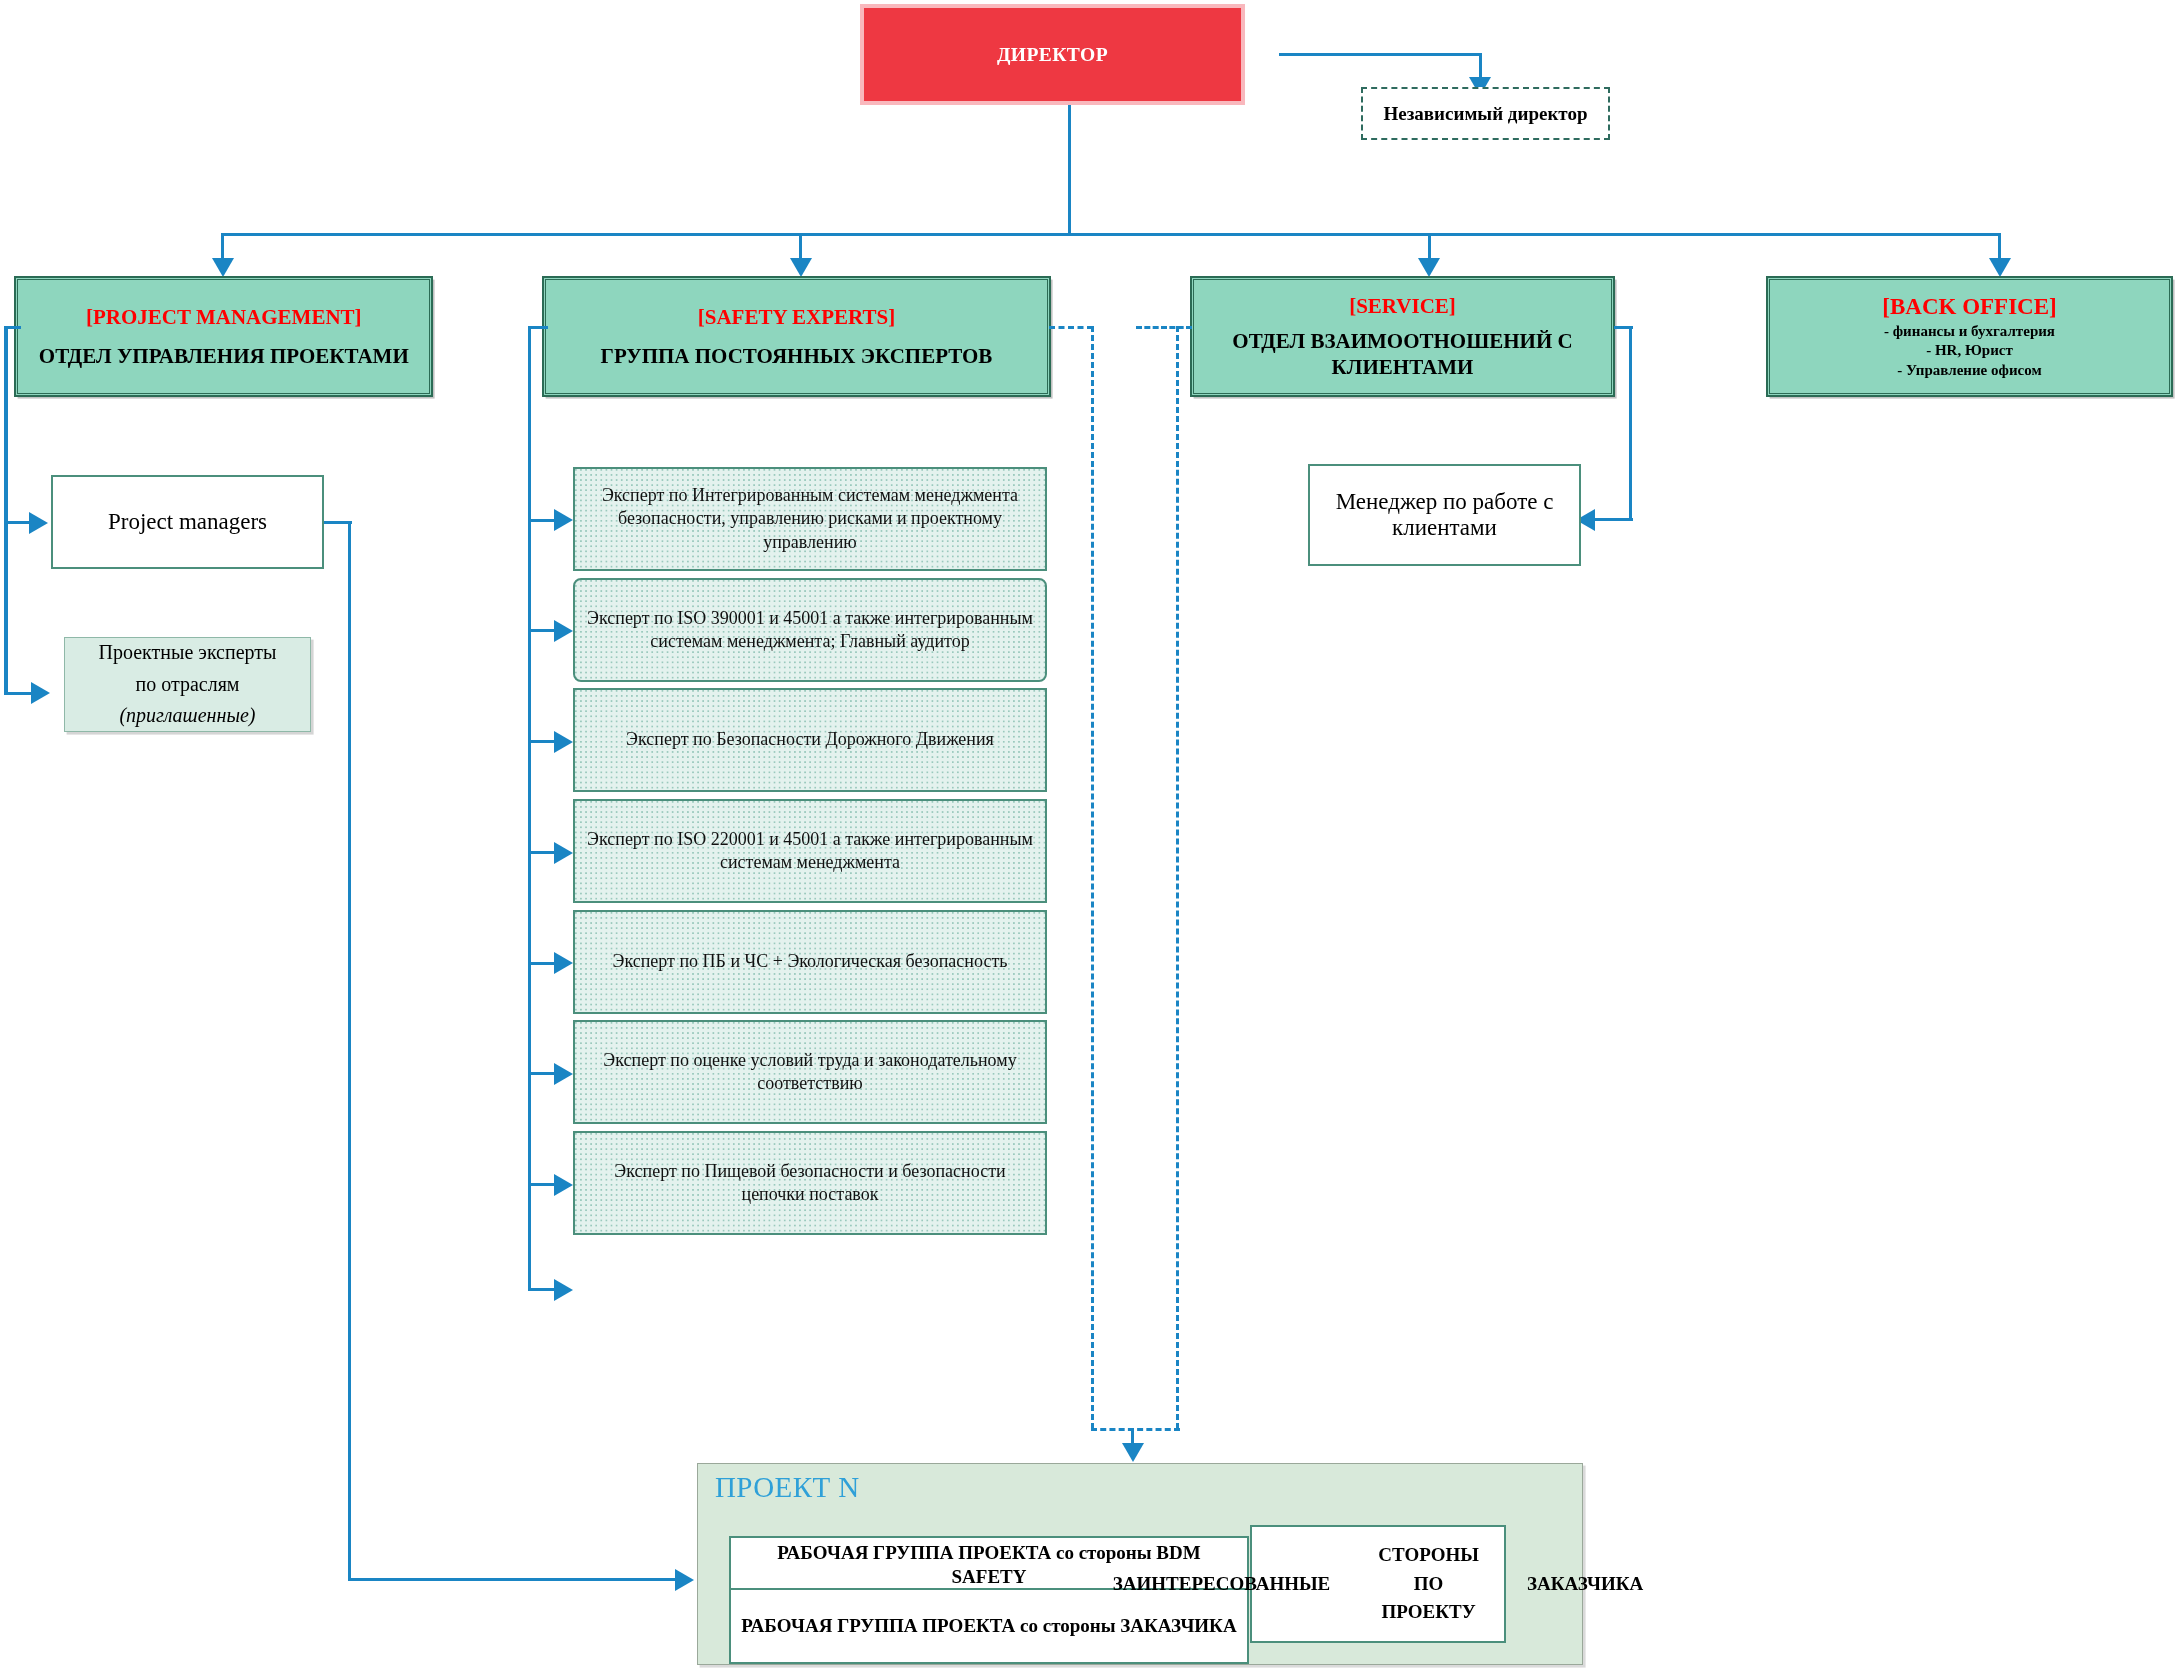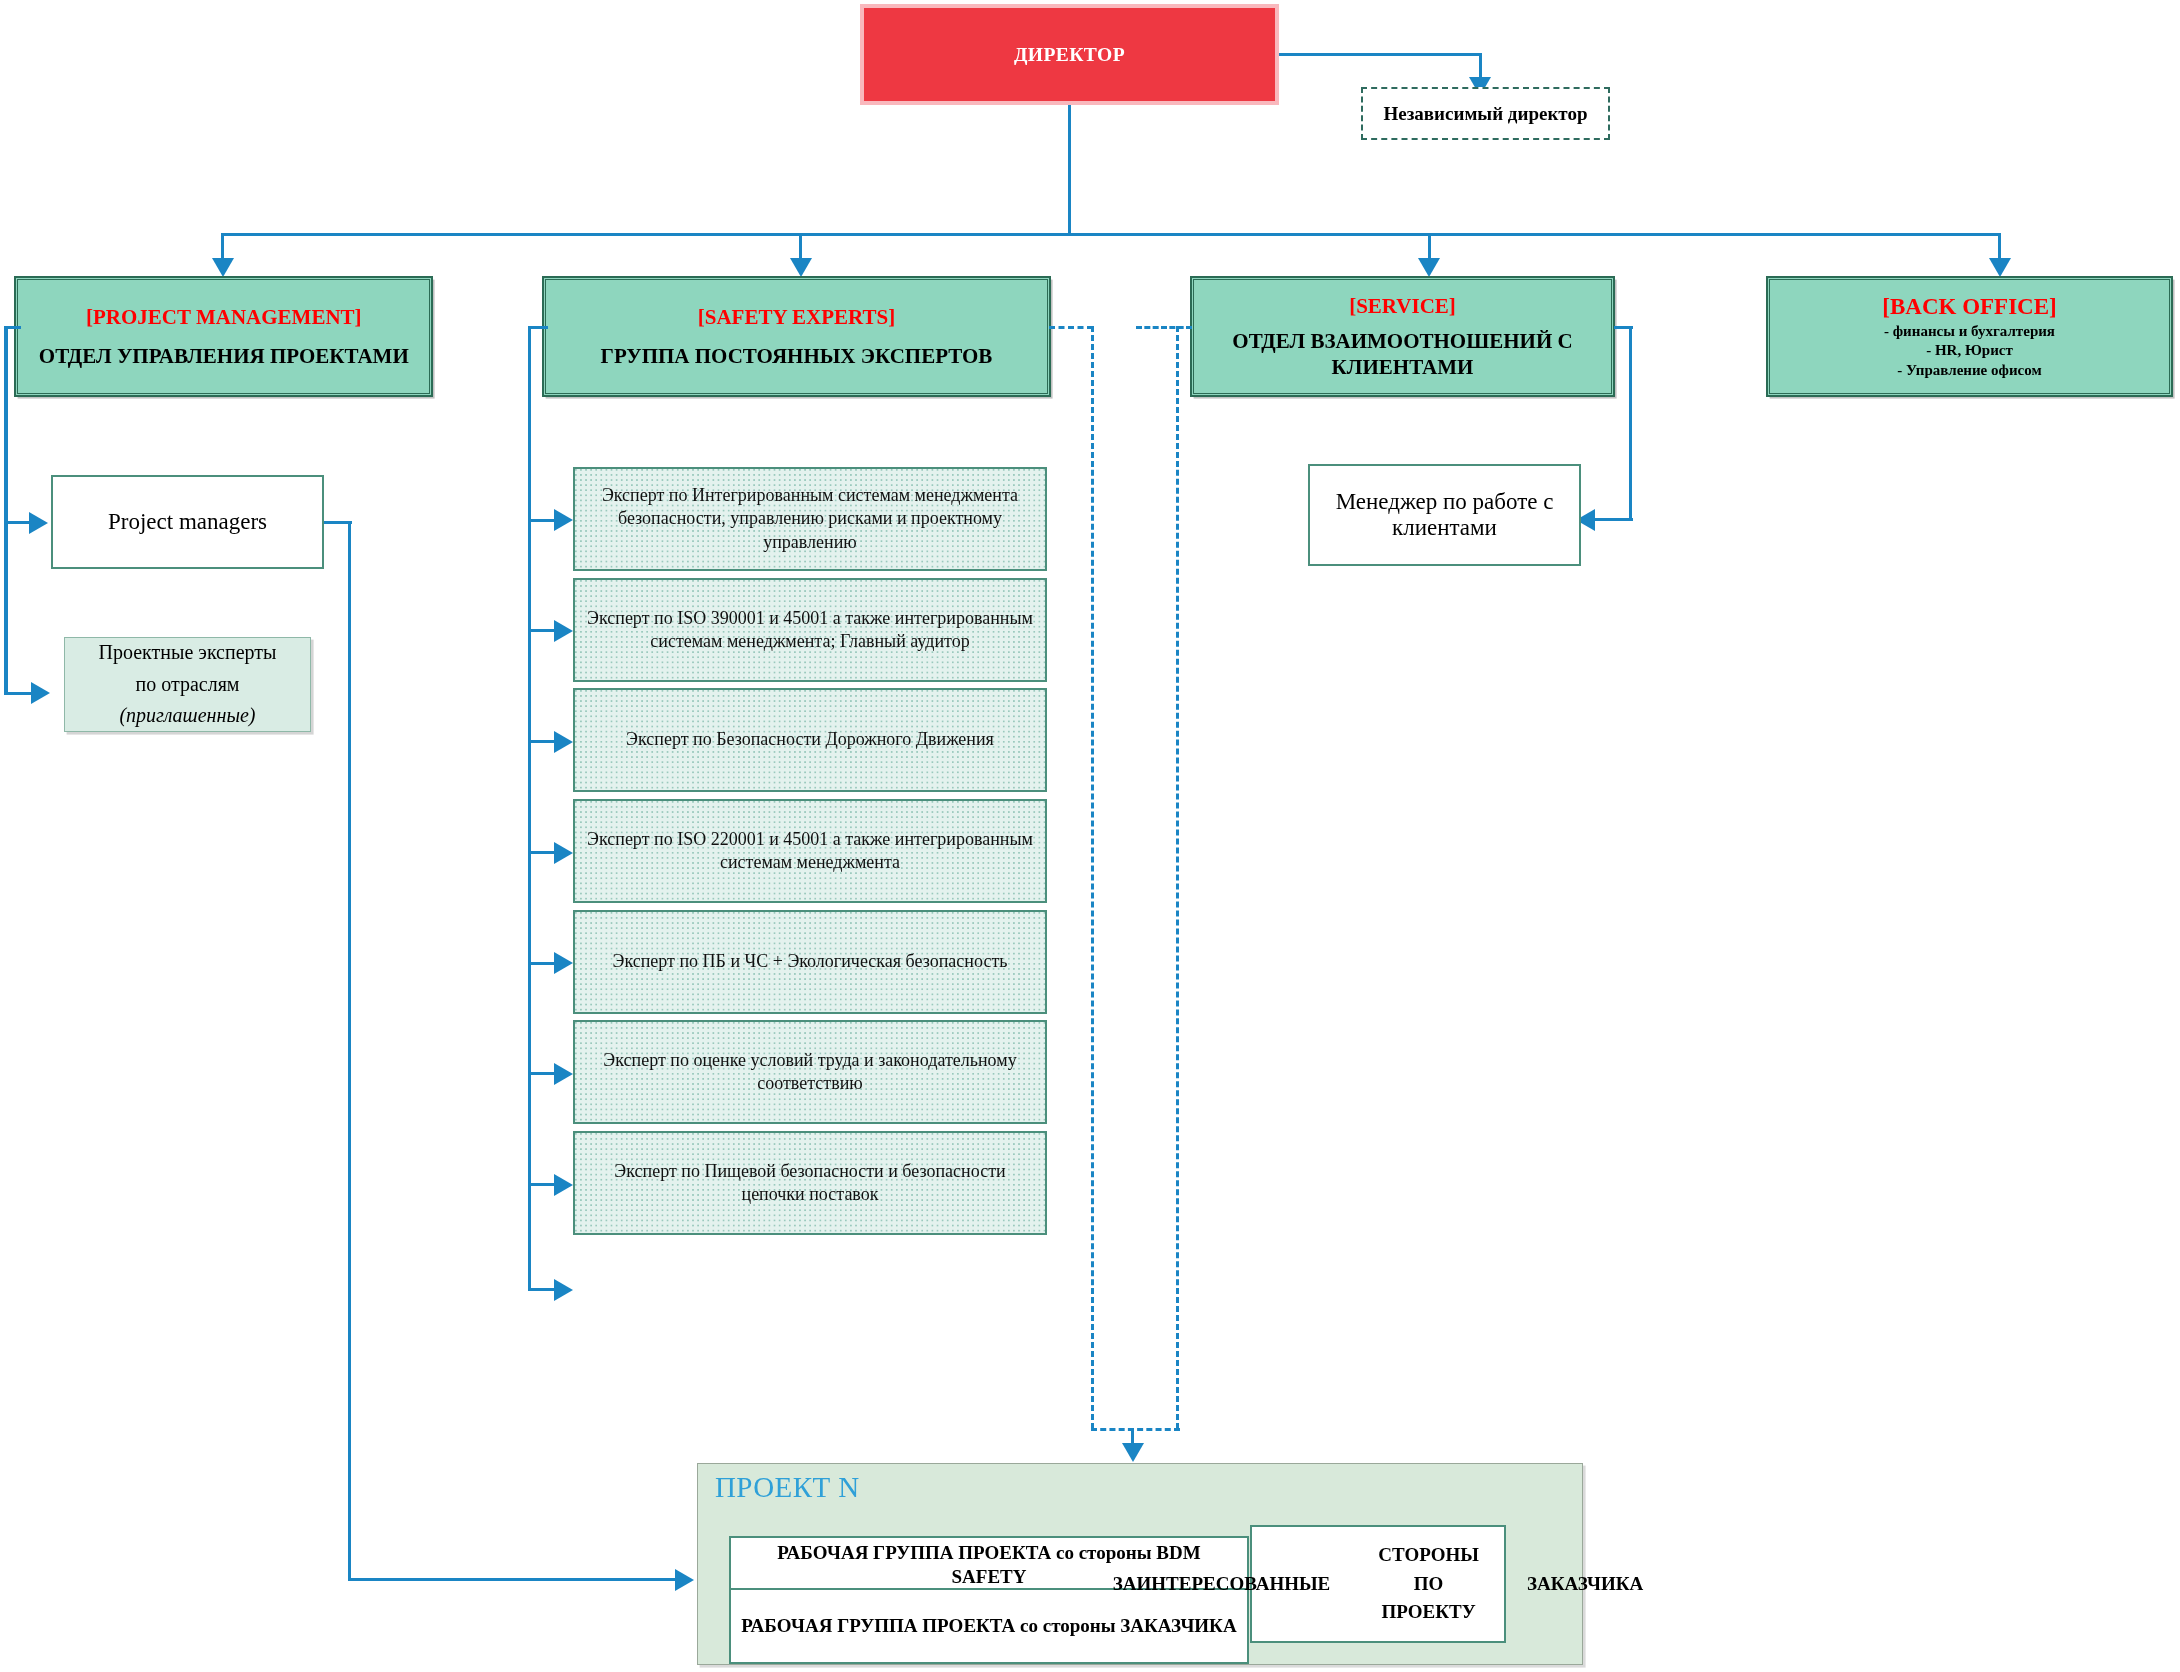--- a/index.html
+++ b/index.html
@@ -98,21 +98,21 @@
     position:absolute;width:0;height:0;
     border-top:11px solid transparent;border-bottom:11px solid transparent;
     border-right:19px solid #1a85c4;
   }
 </style>
 </head>
 <body>
 
 <div id="stage">
 
-  <div class="abs box-director" style="left:860px;top:4.3px;width:419px;height:101px;">
+  <div class="abs box-director" style="left:860px;top:4.3px;width:385px;height:101px;">
     <span>ДИРЕКТОР</span>
   </div>
 
   <div class="ln lnh abs" style="left:1279px;top:53px;width:203px;"></div>
   <div class="ln lnv abs" style="left:1479px;top:53px;height:27px;"></div>
   <div class="arr-down" style="left:1469px;top:77px;"></div>
 
   <div class="abs box-dashed" style="left:1361px;top:87px;width:249px;height:53px;">
     <span>Независимый директор</span>
   </div>
@@ -186,21 +186,21 @@
   <div class="ln lnv abs" style="left:528px;top:326px;height:964px;"></div>
 
   <div class="ln lnh abs" style="left:528px;top:519px;width:31px;"></div>
   <div class="arr-right" style="left:554px;top:509px;"></div>
   <div class="abs box-expert" style="left:573px;top:467px;width:474px;height:104px;">
     <span>Эксперт по Интегрированным системам менеджмента безопасности, управлению рисками и проектному управлению</span>
   </div>
 
   <div class="ln lnh abs" style="left:528px;top:629px;width:31px;"></div>
   <div class="arr-right" style="left:554px;top:620px;"></div>
-  <div class="abs box-expert" style="left:573px;top:578px;width:474px;height:104px;">
+  <div class="abs box-expert" style="left:573px;top:578px;width:474px;height:104px;border-radius:8px;">
     <span>Эксперт по ISO 390001  и 45001 а также интегрированным системам менеджмента; Главный аудитор</span>
   </div>
 
   <div class="ln lnh abs" style="left:528px;top:740px;width:31px;"></div>
   <div class="arr-right" style="left:554px;top:731px;"></div>
   <div class="abs box-expert" style="left:573px;top:688px;width:474px;height:104px;">
     <span>Эксперт по Безопасности Дорожного Движения</span>
   </div>
 
   <div class="ln lnh abs" style="left:528px;top:851px;width:31px;"></div>

